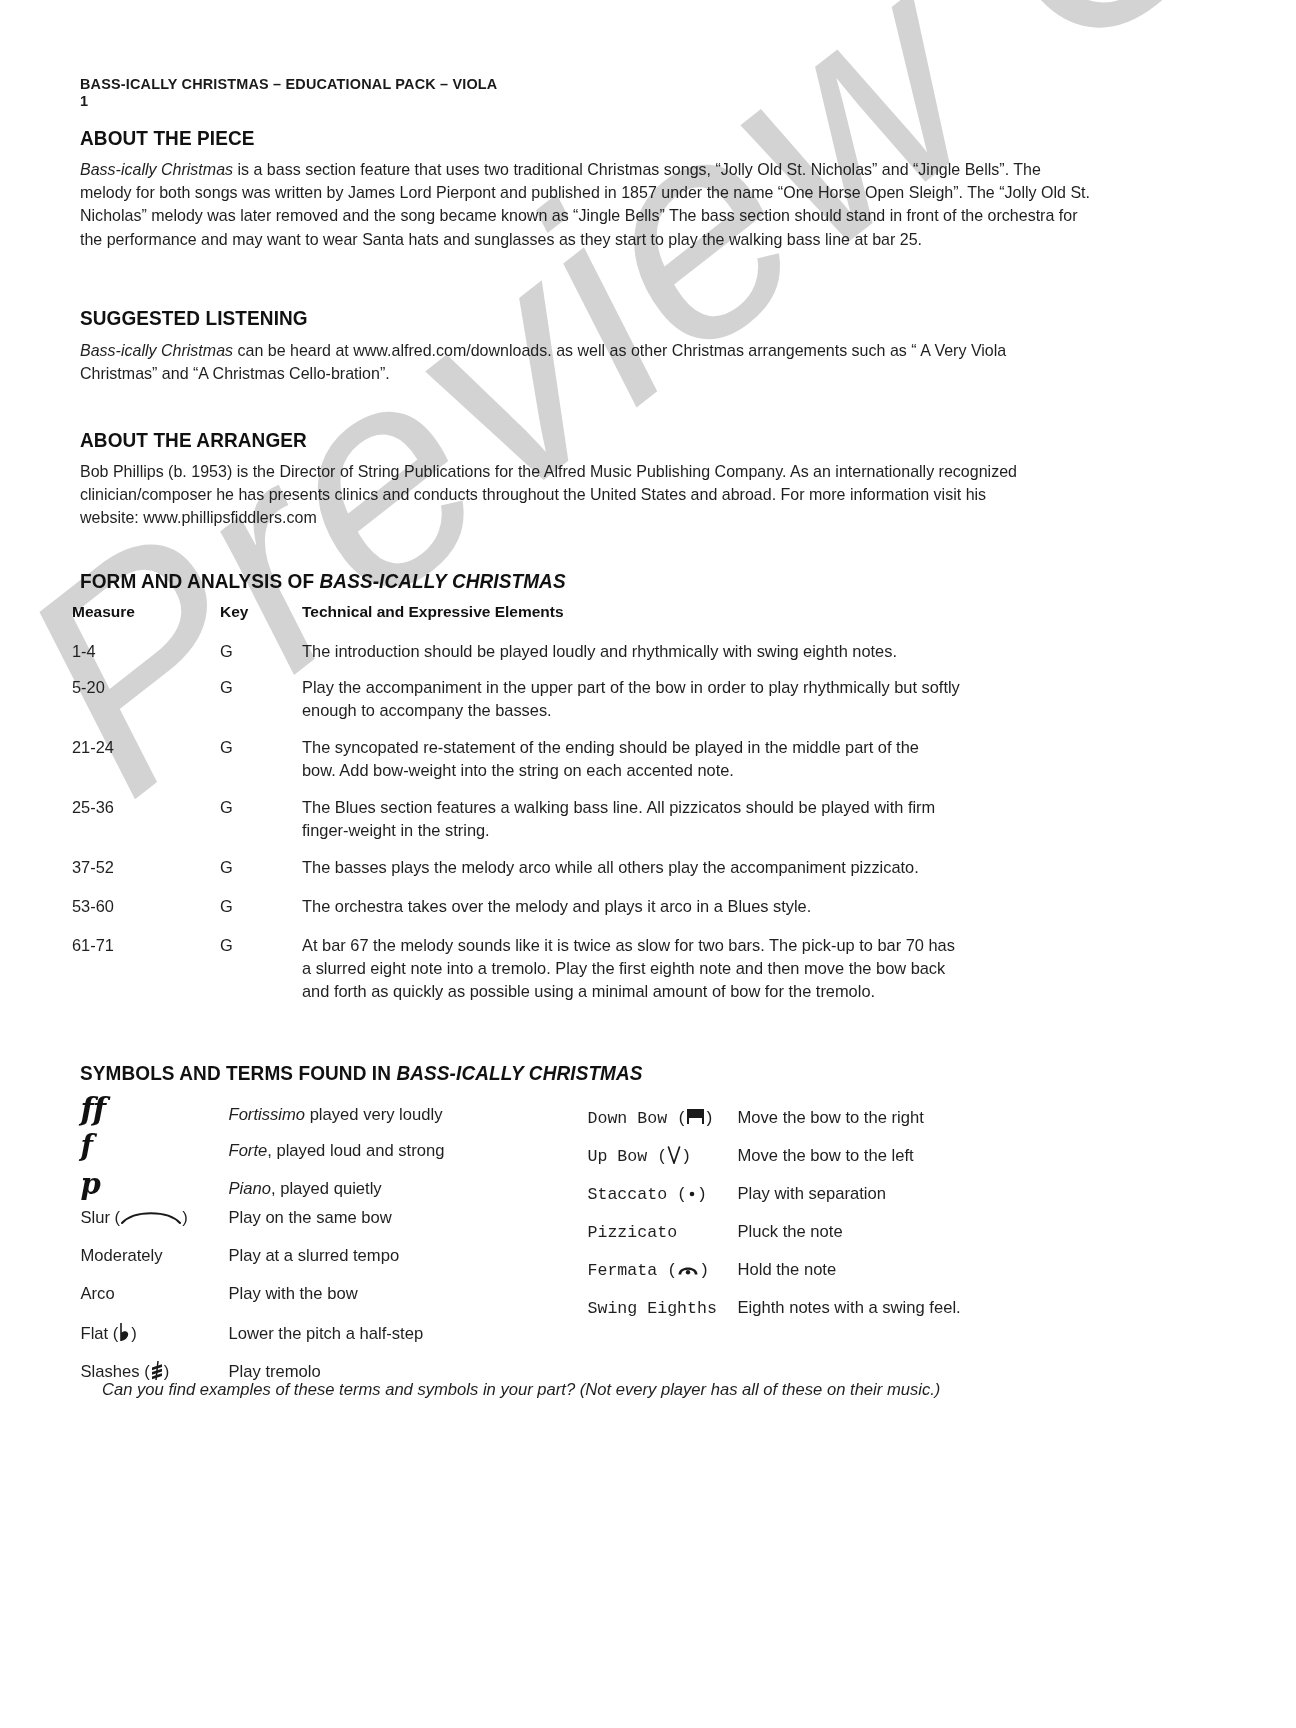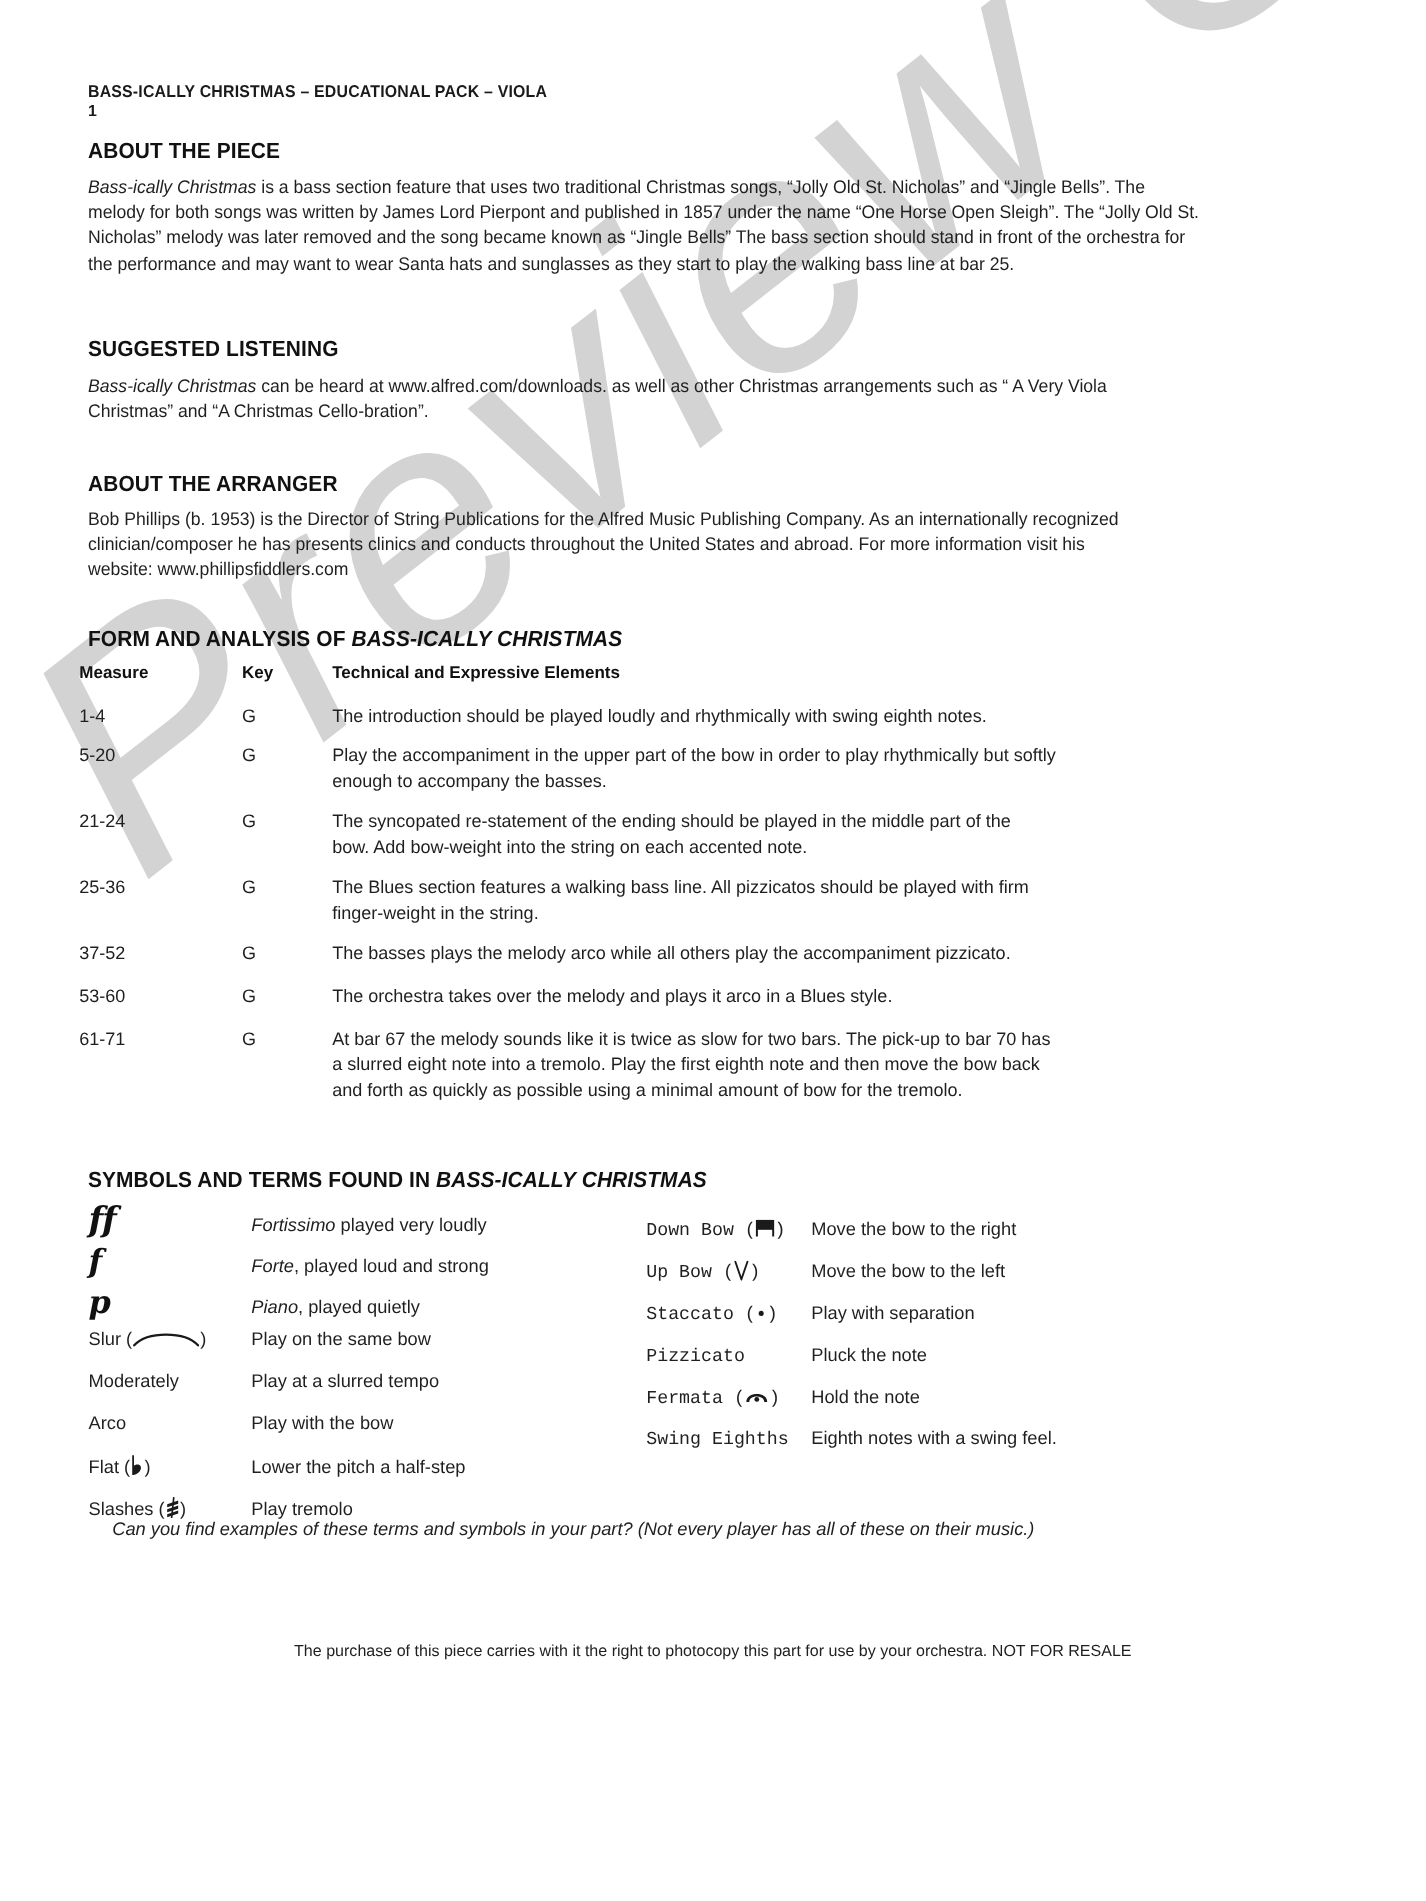--- a/index.html
+++ b/index.html
@@ -361,15 +361,14 @@
         </div>
         <div class="sym-row">
           <div class="sym-left"><span>Swing Eighths</span></div>
           <div class="sym-right">Eighth notes with a swing feel.</div>
         </div>
       </div>
   </div>
 
   <div class="question" style="top:1380px;">Can you find examples of these terms and symbols in your part? (Not every player has all of these on their music.)</div>
 
-  <div class="footer" style="top:1493px;">The purchase of this piece carries with it the right to photocopy this part for use by your orchestra. NOT FOR RESALE</div>
 
 </div>
 
 </body></html>

